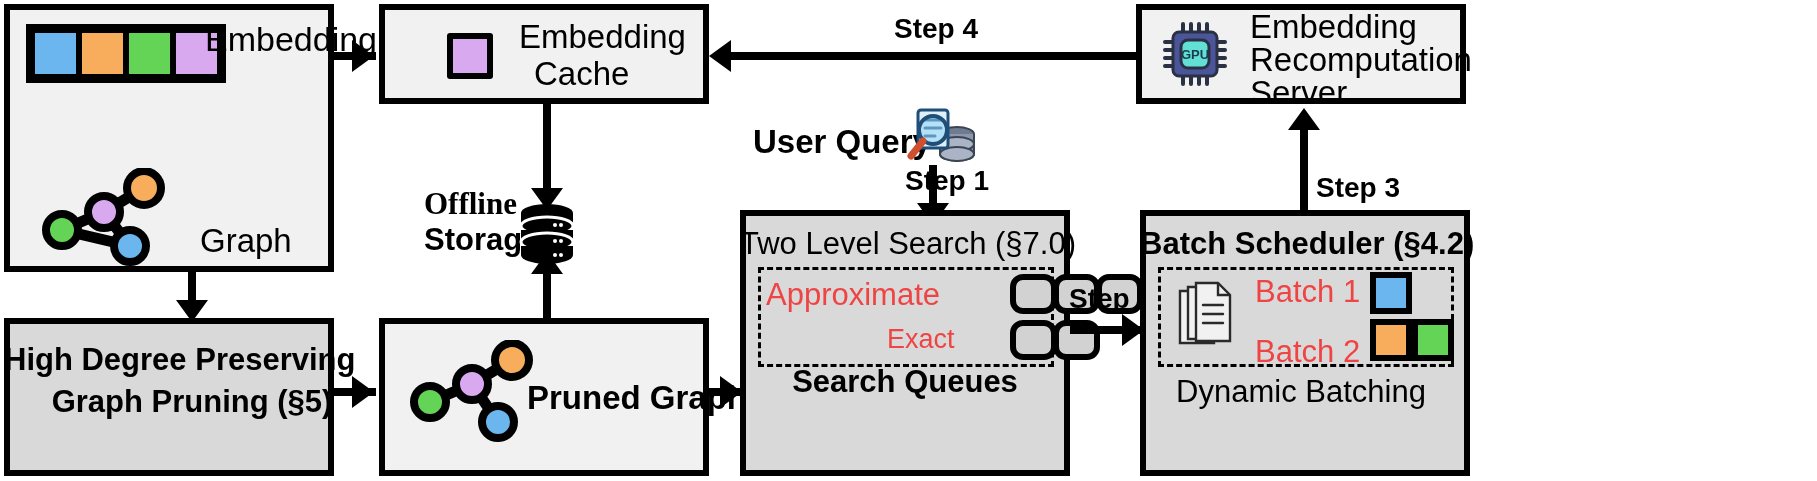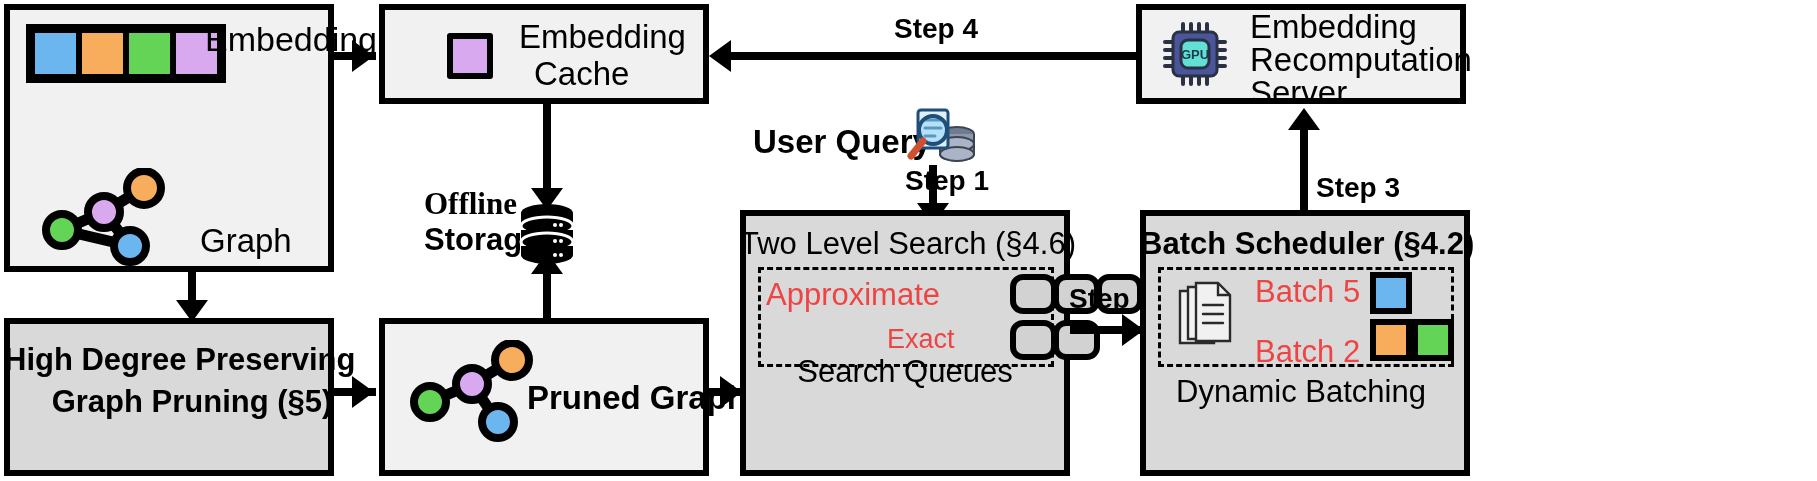--- a/index.html
+++ b/index.html
@@ -150,34 +150,34 @@
       <circle cx="28" cy="26" r="14" fill="#8fd4f5" fill-opacity="0.55" stroke="#1f4f79" stroke-width="4"></circle>
       <line x1="18" y1="37" x2="6" y2="52" stroke="#cf4f2e" stroke-width="7" stroke-linecap="round"></line>
     </g>
   </svg>
 
   <div class="ln" style="left:929px;top:165px;width:8px;height:42px;"></div>
   <div class="ah down" style="left:917px;top:203px;"></div>
   <div class="ttl bold" style="left:905px;top:165px;font-size:28px;">Step 1</div>
 
   <div class="box shaded" style="left:740px;top:210px;width:330px;height:266px;"></div>
-  <div class="ttl ctr" style="left:740px;top:226px;width:330px;font-size:31px;">Two Level Search (§4.6)</div>
+  <div class="ttl ctr" style="left:740px;top:226px;width:330px;font-size:31px;">Two Level Search (§7.0)</div>
 
   <div class="dash" style="left:758px;top:267px;width:296px;height:100px;"></div>
 
   <div class="lbl" style="left:766px;top:277px;font-size:31px;">Approximate</div>
   <div class="slot" style="left:1010px;top:274px;width:47px;height:40px;"></div>
   <div class="slot" style="left:1053px;top:274px;width:47px;height:40px;"></div>
   <div class="slot" style="left:1096px;top:274px;width:47px;height:40px;"></div>
 
   <div class="lbl" style="left:855px;top:324px;font-size:27px;margin-left:32px;">Exact</div>
   <div class="slot" style="left:1010px;top:320px;width:47px;height:40px;"></div>
   <div class="slot" style="left:1053px;top:320px;width:47px;height:40px;"></div>
 
-  <div class="ttl ctr" style="left:740px;top:354px;width:330px;font-size:31px;">Search Queues</div>
+  <div class="ttl ctr" style="left:740px;top:364px;width:330px;font-size:31px;font-weight:bold;">Search Queues</div>
 
   <div class="ln" style="left:1070px;top:326px;width:74px;height:8px;"></div>
   <div class="ah right" style="left:1122px;top:314px;"></div>
   <div class="ttl bold" style="left:1069px;top:283px;font-size:28px;">Step 2</div>
 
   <div class="box shaded" style="left:1140px;top:210px;width:330px;height:266px;"></div>
   <div class="ttl bold ctr" style="left:1140px;top:226px;width:330px;font-size:31px;">Batch Scheduler (§4.2)</div>
 
   <div class="dash" style="left:1158px;top:267px;width:296px;height:100px;"></div>
 
@@ -188,21 +188,21 @@
       <path d="M22 2 h22 l12 12 v46 H22 Z"></path>
     </g>
     <path d="M44 2 v12 h12" fill="none" stroke="#2a2a2a" stroke-width="2.4"></path>
     <g stroke="#2a2a2a" stroke-width="2.4" stroke-linecap="round">
       <line x1="29" y1="24" x2="49" y2="24"></line>
       <line x1="29" y1="33" x2="49" y2="33"></line>
       <line x1="29" y1="42" x2="49" y2="42"></line>
     </g>
   </svg>
 
-  <div class="lbl" style="left:1255px;top:274px;font-size:31px;">Batch 5</div>
+  <div class="lbl" style="left:1255px;top:274px;font-size:31px;">Batch 1</div>
   <div class="sq" style="left:1370px;top:272px;width:42px;height:42px;background:#6cb6f0;"></div>
 
   <div class="lbl" style="left:1255px;top:334px;font-size:31px;">Batch 2</div>
   <div class="sq" style="left:1370px;top:319px;width:42px;height:42px;background:#f7ad5c;"></div>
   <div class="sq" style="left:1412px;top:319px;width:42px;height:42px;background:#63d455;"></div>
 
   <div class="ttl ctr" style="left:1140px;top:374px;width:322px;font-size:31px;">Dynamic Batching</div>
 
   <div class="ln" style="left:1300px;top:128px;width:8px;height:82px;"></div>
   <div class="ah up" style="left:1288px;top:108px;"></div>

